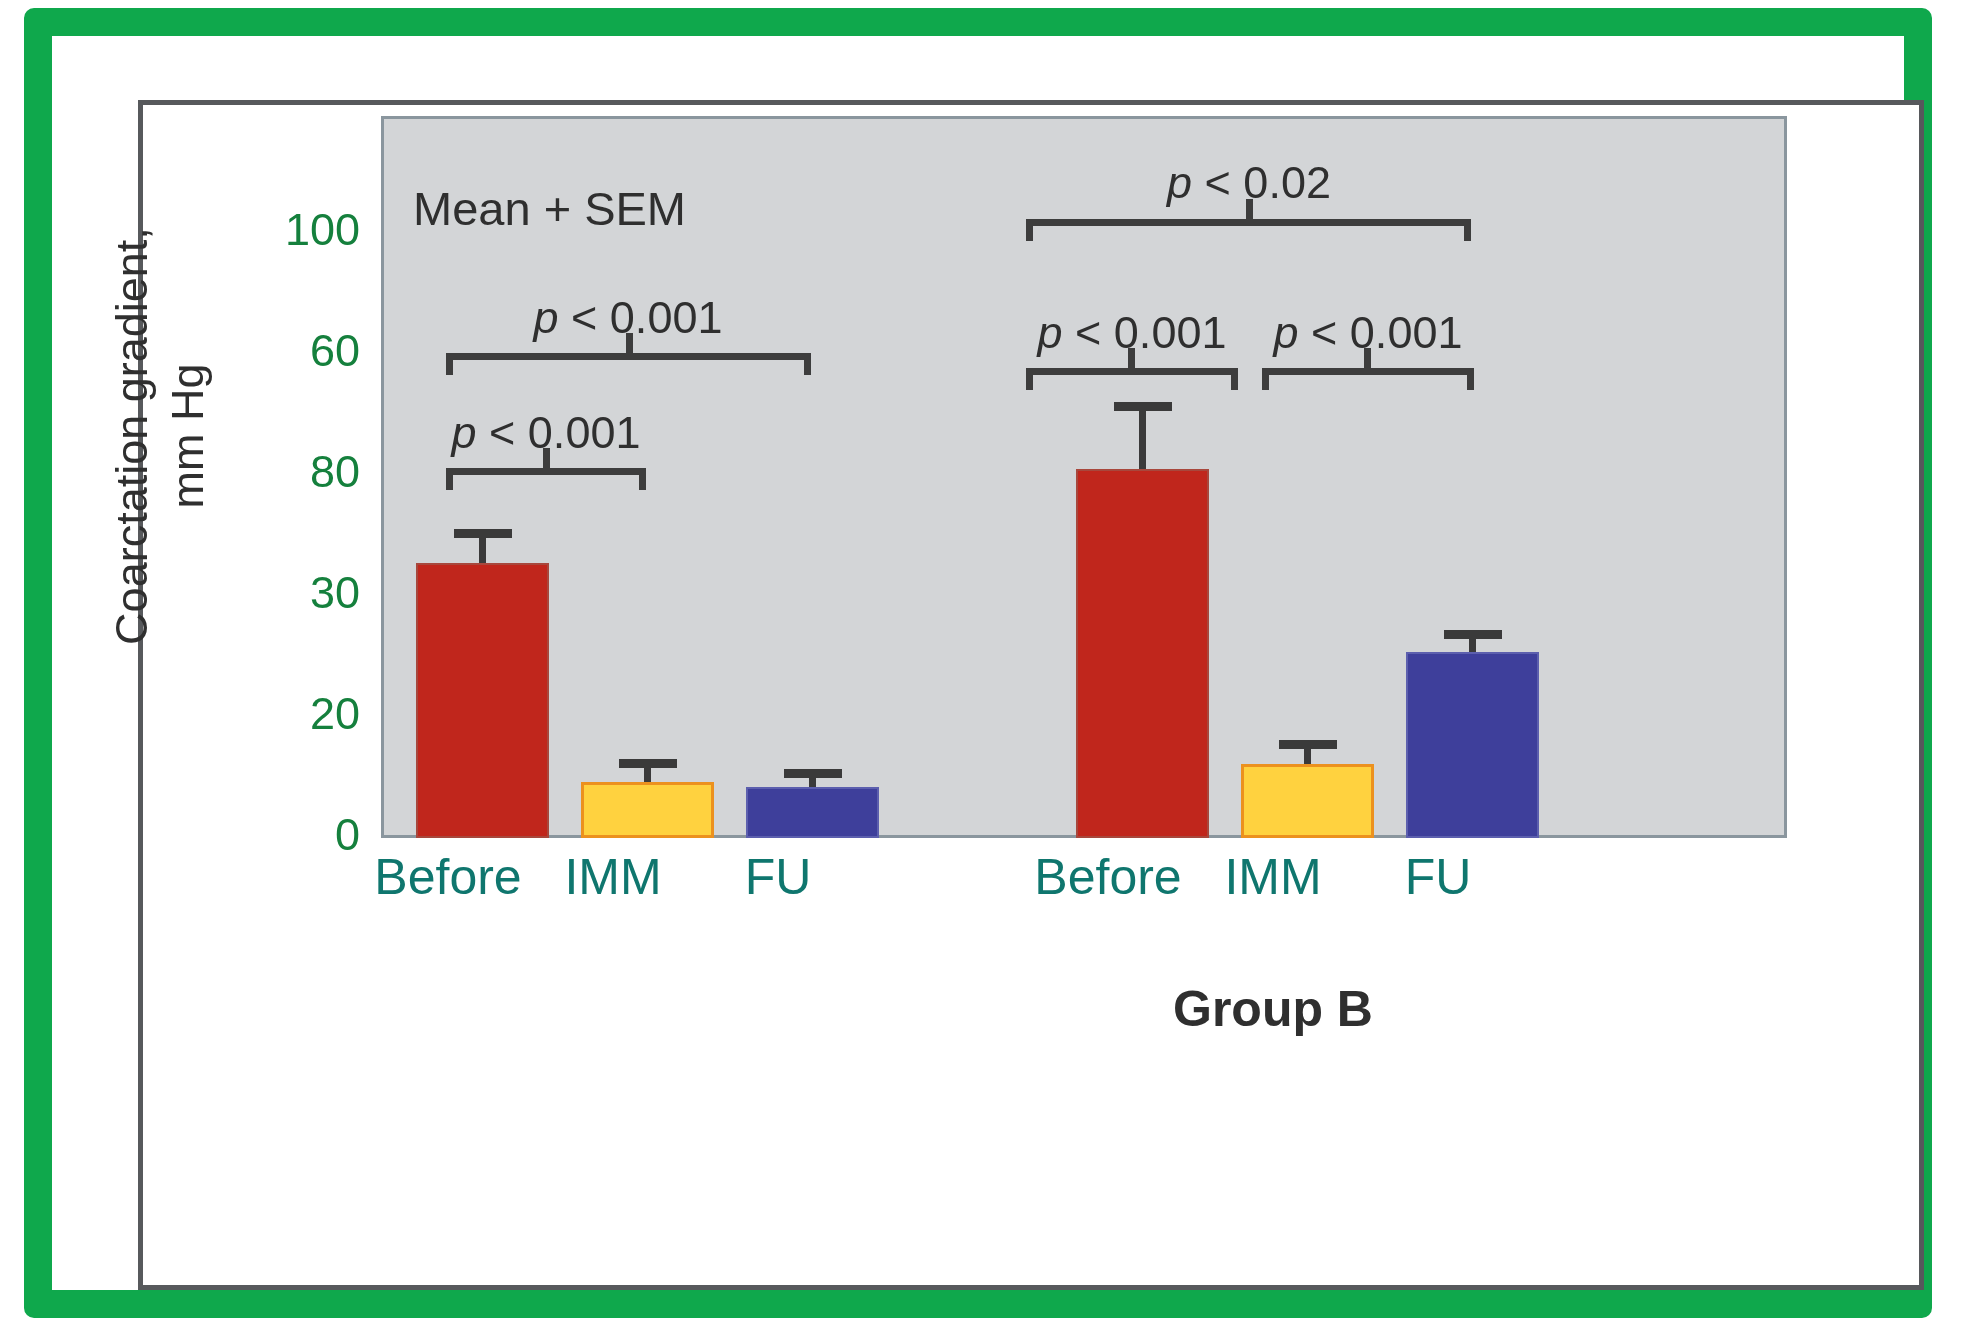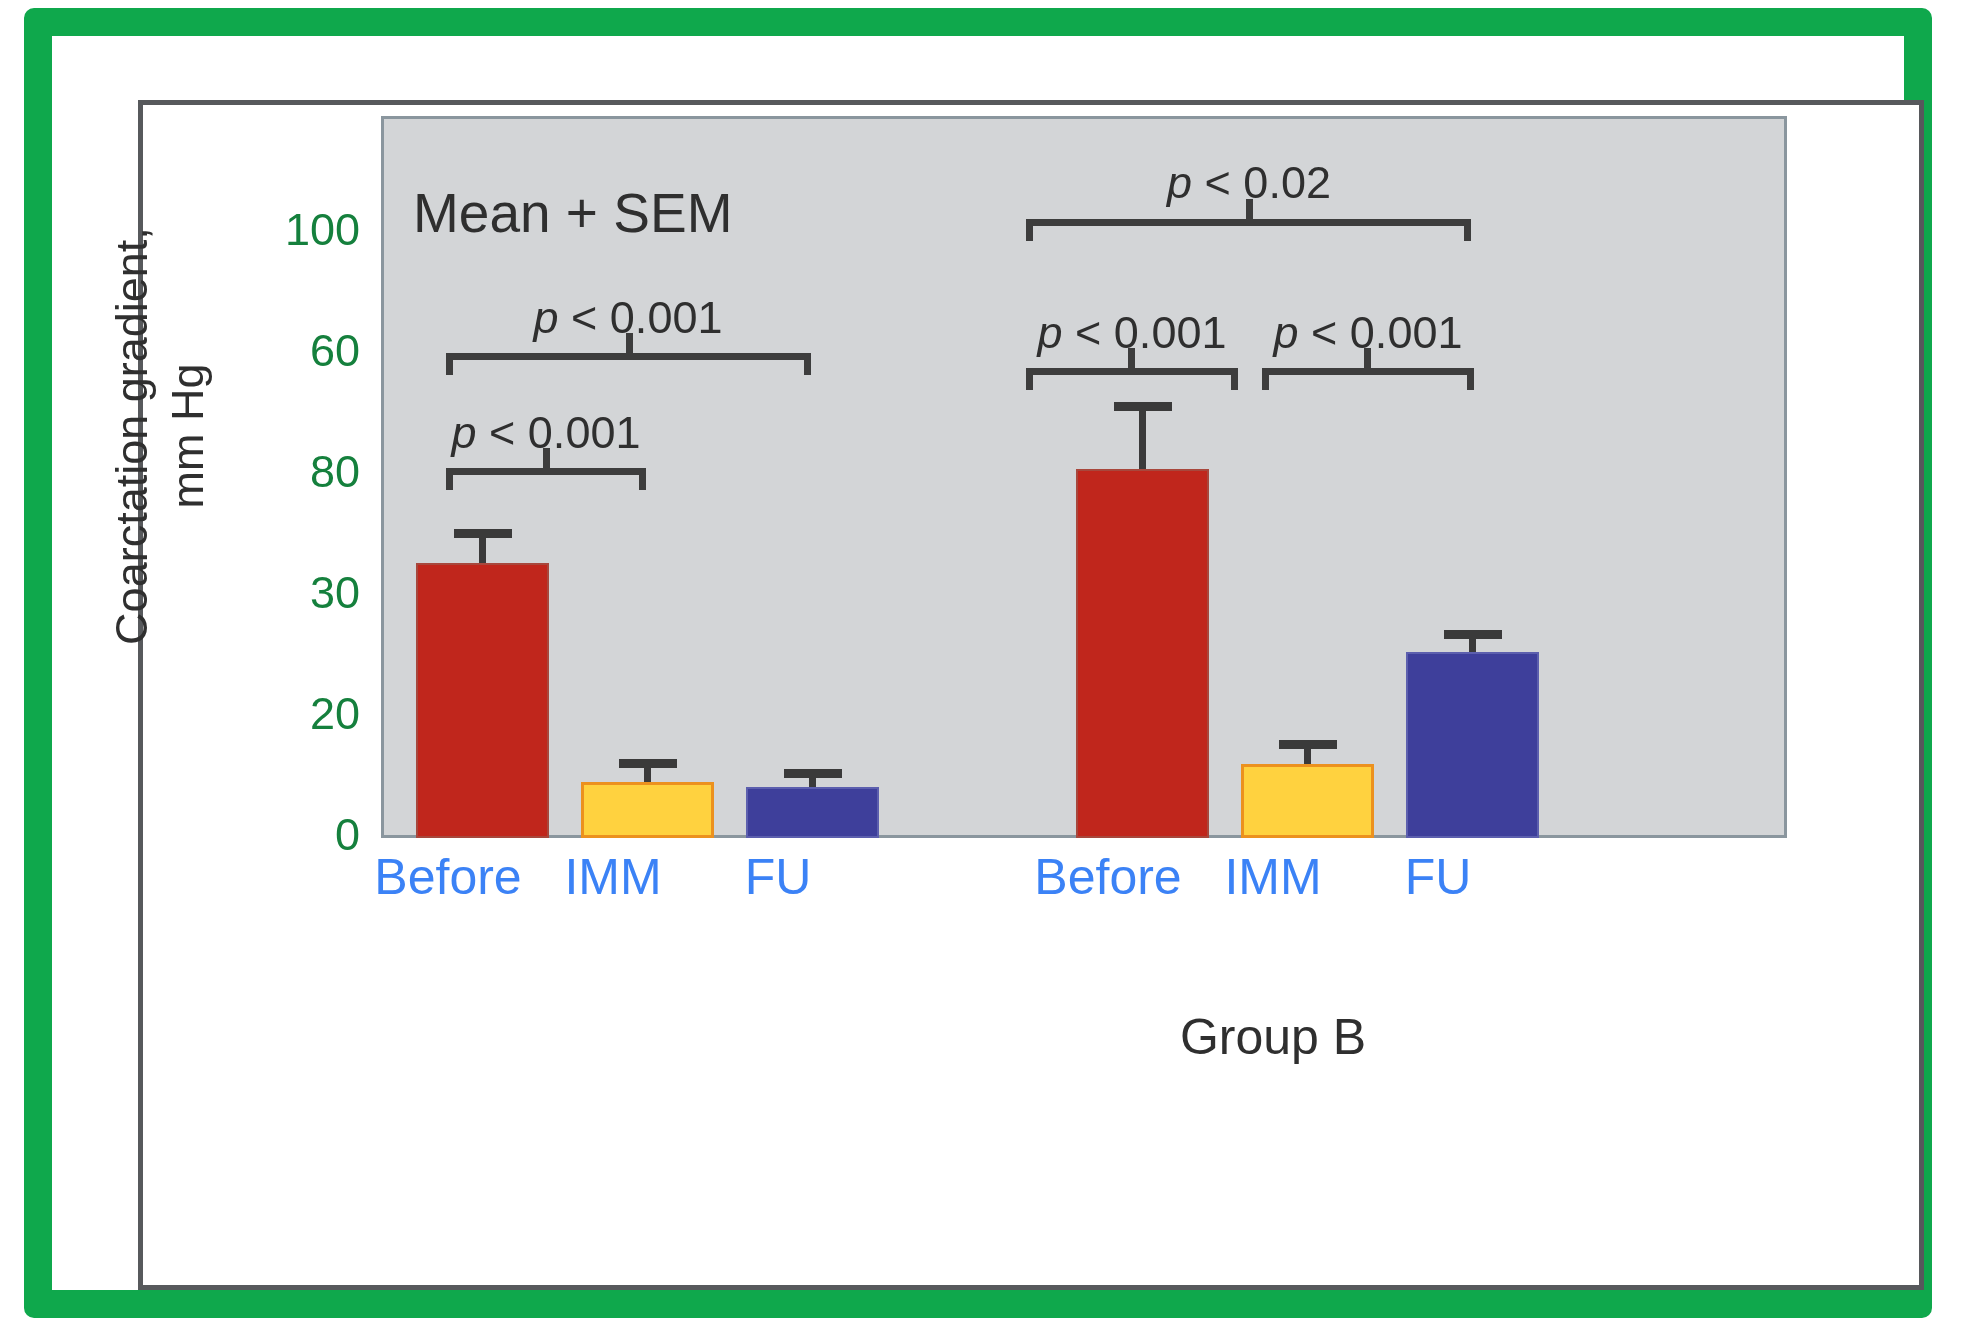--- a/index.html
+++ b/index.html
@@ -62,26 +62,26 @@
   .brk .lleg{left:0;}
   .brk .tick{position:absolute;width:7px;height:22px;background:#3d3d3d;}
   .plabel{
     position:absolute;font-size:45px;color:#2f2f2f;white-space:nowrap;
     text-align:center;
   }
   .plabel i{font-style:italic;}
 
   
   #mean-sem{
-    position:absolute;font-size:55px;color:#2f2f2f;white-space:nowrap;
+    position:absolute;font-size:47px;color:#2f2f2f;white-space:nowrap;
   }
 
   
   .xlab{
-    position:absolute;font-size:50px;color:#3b82f6;text-align:center;
+    position:absolute;font-size:50px;color:#0f766e;text-align:center;
     white-space:nowrap;
   }
   .grouplab{
     position:absolute;font-size:50px;color:#2f2f2f;text-align:center;
     white-space:nowrap;
   }
 </style>
 </head>
 <body>
 
@@ -184,16 +184,16 @@
     </div>
 
     <div class="xlab" style="left:288px;top:848px;width:320px;">Before</div>
     <div class="xlab" style="left:453px;top:848px;width:320px;">IMM</div>
     <div class="xlab" style="left:618px;top:848px;width:320px;">FU</div>
 
     <div class="xlab" style="left:948px;top:848px;width:320px;">Before</div>
     <div class="xlab" style="left:1113px;top:848px;width:320px;">IMM</div>
     <div class="xlab" style="left:1278px;top:848px;width:320px;">FU</div>
 
-    <div class="grouplab" style="left:1113px;top:1008px;width:320px;">Group B</div>
+    <div class="grouplab" style="left:1113px;top:980px;width:320px;font-weight:bold;">Group B</div>
 
   </div>
 </div>
 
 </body></html>

